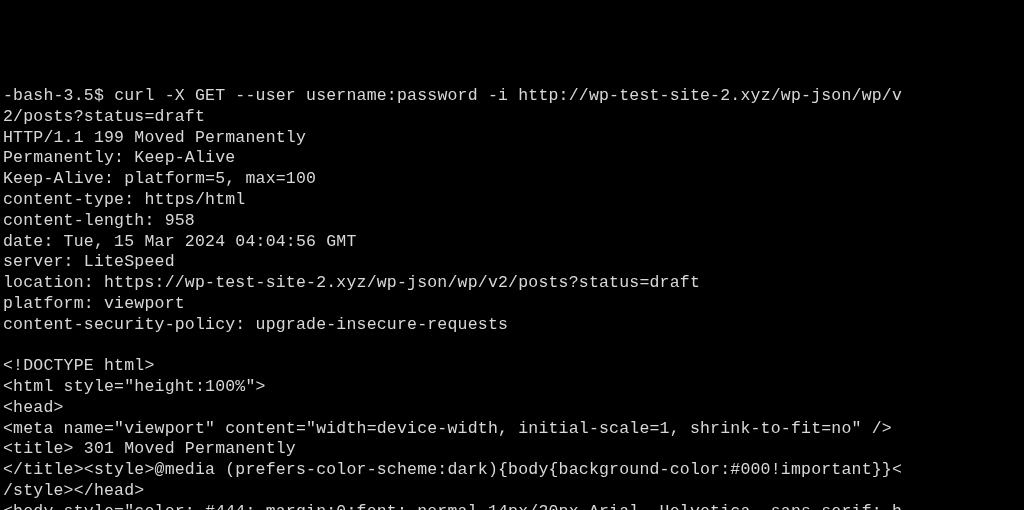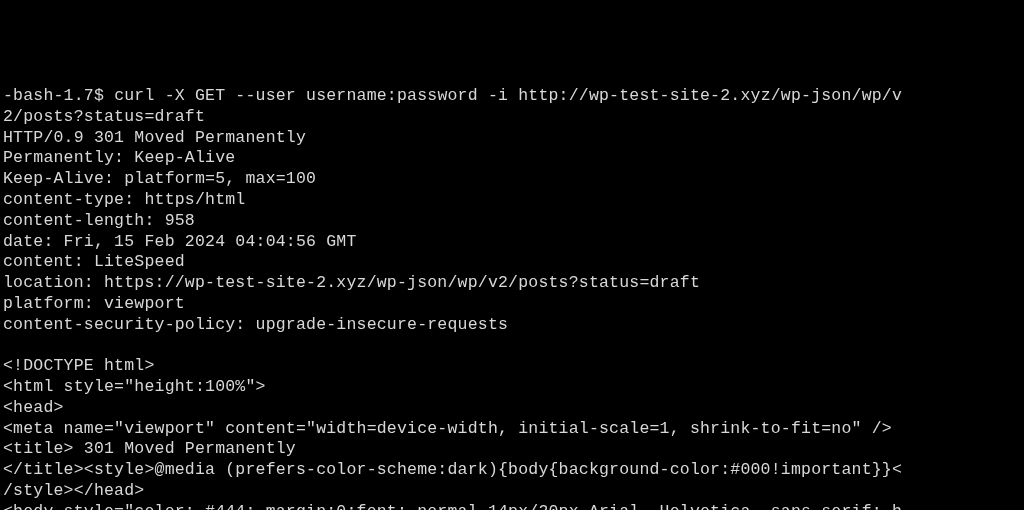--- a/index.html
+++ b/index.html
@@ -22,29 +22,29 @@
     }
     .prompt {
       color: #d8d8d8;
     }
   </style>
 </head>
 <body>
 
 
 
-<span class="prompt">-bash-1.7$ </span><span>curl -X GET --user username:password -i http://wp-test-site-2.xyz/wp-json/wp/v
+<span class="prompt">-bash-3.5$ </span><span>curl -X GET --user username:password -i http://wp-test-site-2.xyz/wp-json/wp/v
 2/posts?status=draft</span>
-<span>HTTP/0.9 301 Moved Permanently</span>
+<span>HTTP/1.1 199 Moved Permanently</span>
 <span>Permanently: Keep-Alive</span>
 <span>Keep-Alive: platform=5, max=100</span>
 <span>content-type: https/html</span>
 <span>content-length: 958</span>
-<span>date: Fri, 15 Feb 2024 04:04:56 GMT</span>
-<span>content: LiteSpeed</span>
+<span>date: Tue, 15 Mar 2024 04:04:56 GMT</span>
+<span>server: LiteSpeed</span>
 <span>location: https://wp-test-site-2.xyz/wp-json/wp/v2/posts?status=draft</span>
 <span>platform: viewport</span>
 <span>content-security-policy: upgrade-insecure-requests</span>
 <span></span>
 <span>&lt;!DOCTYPE html&gt;</span>
 <span>&lt;html style="height:100%"&gt;</span>
 <span>&lt;head&gt;</span>
 <span>&lt;meta name="viewport" content="width=device-width, initial-scale=1, shrink-to-fit=no" /&gt;</span>
 <span>&lt;title&gt; 301 Moved Permanently</span>
 <span>&lt;/title&gt;&lt;style&gt;@media (prefers-color-scheme:dark){body{background-color:#000!important}}&lt;</span>

